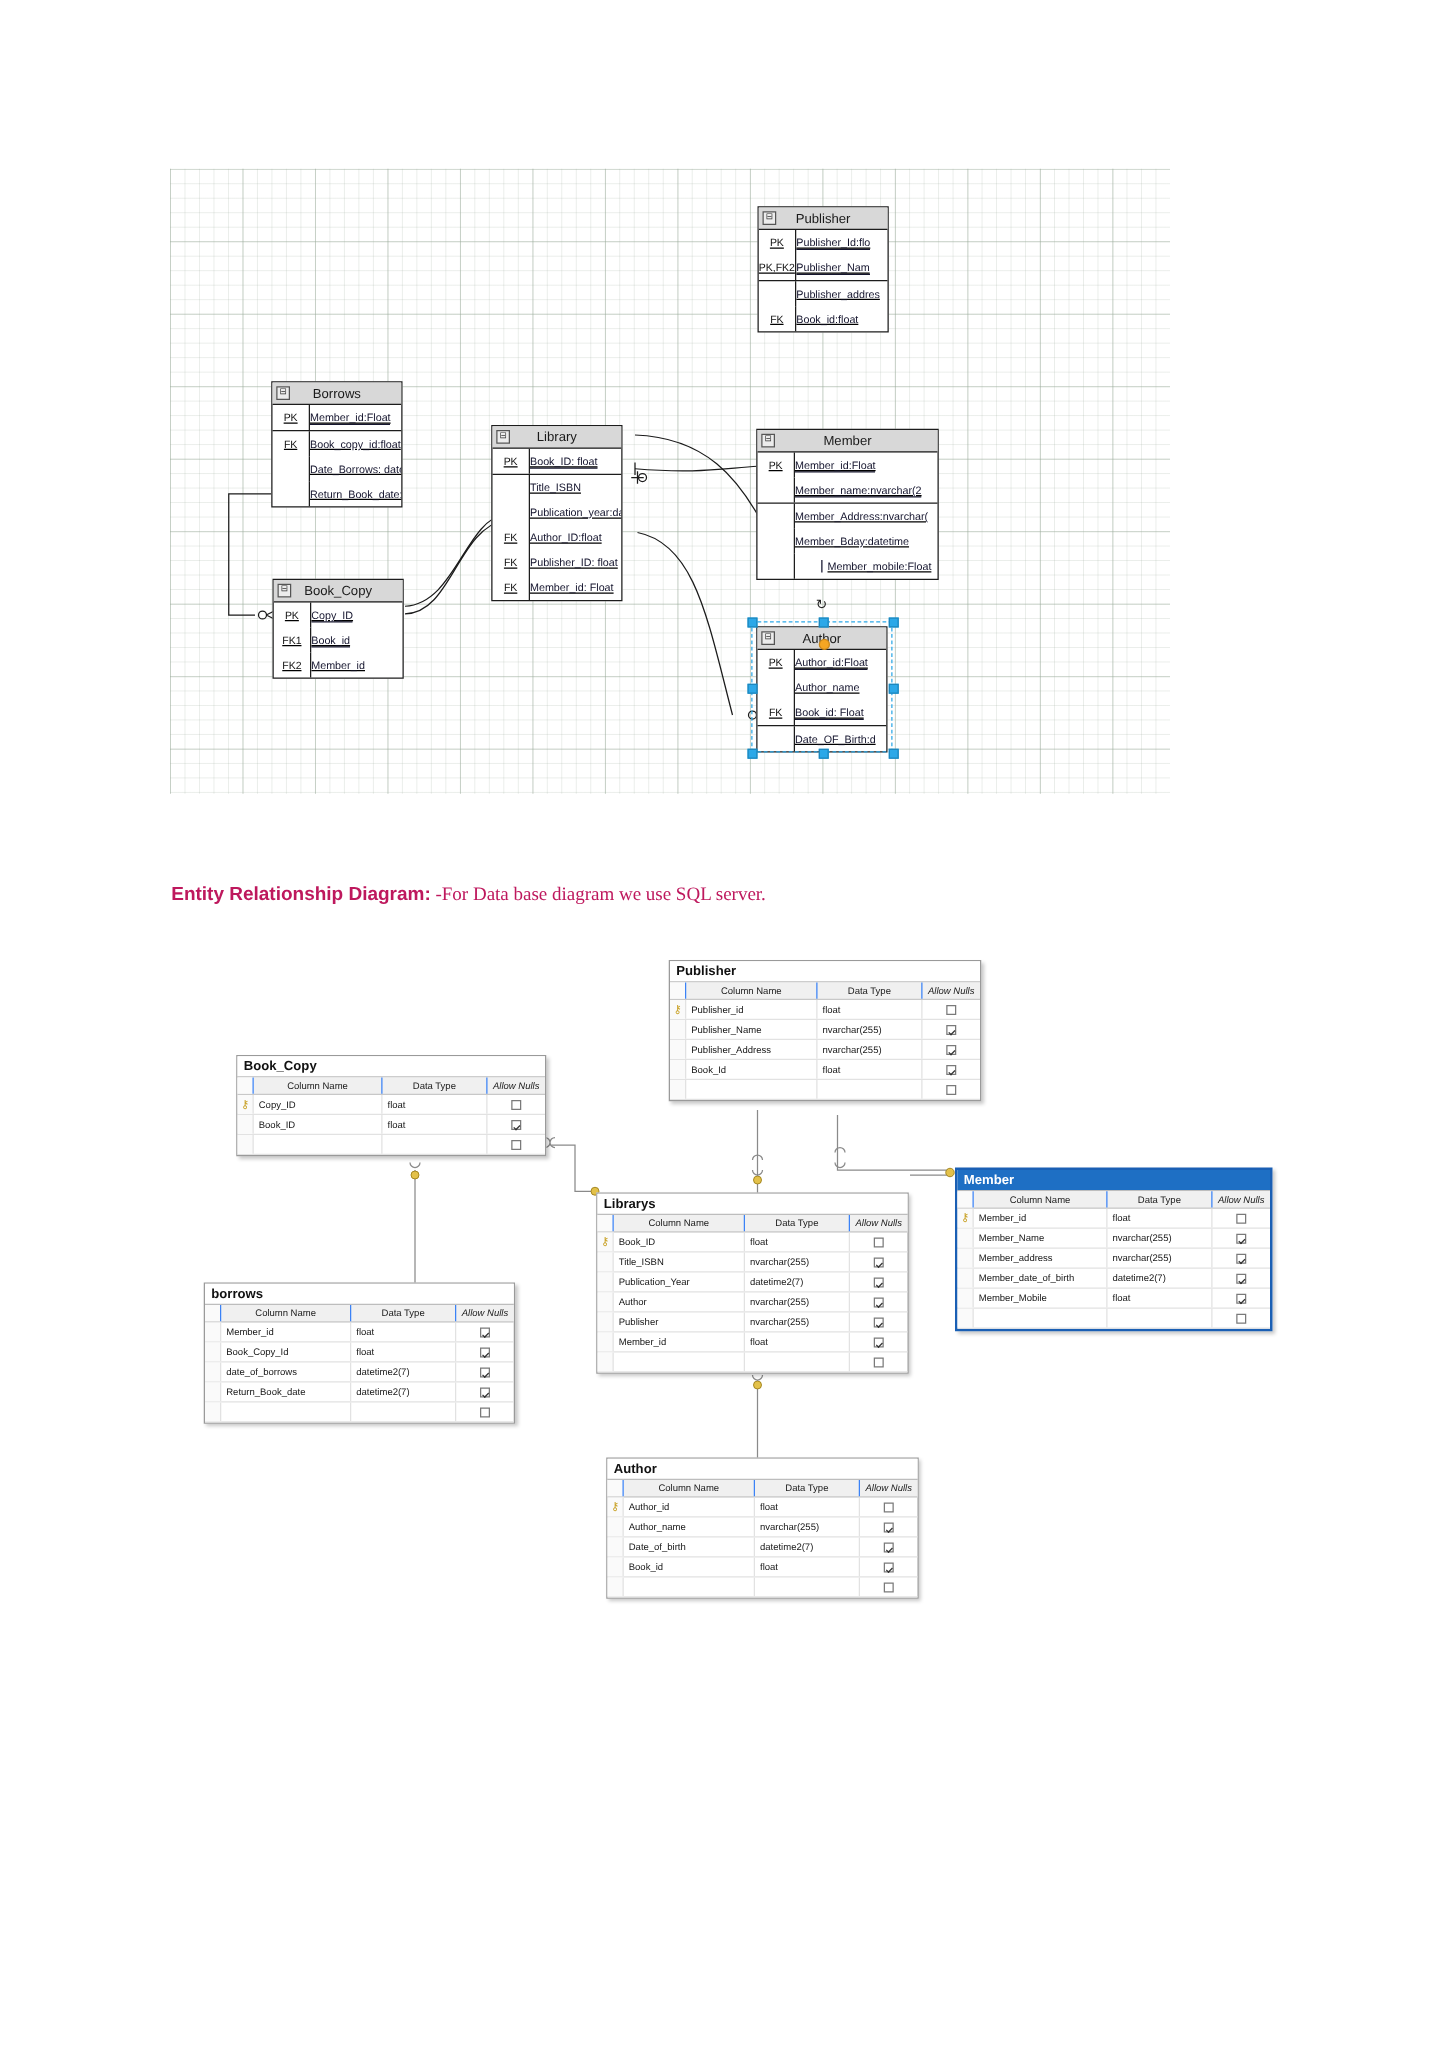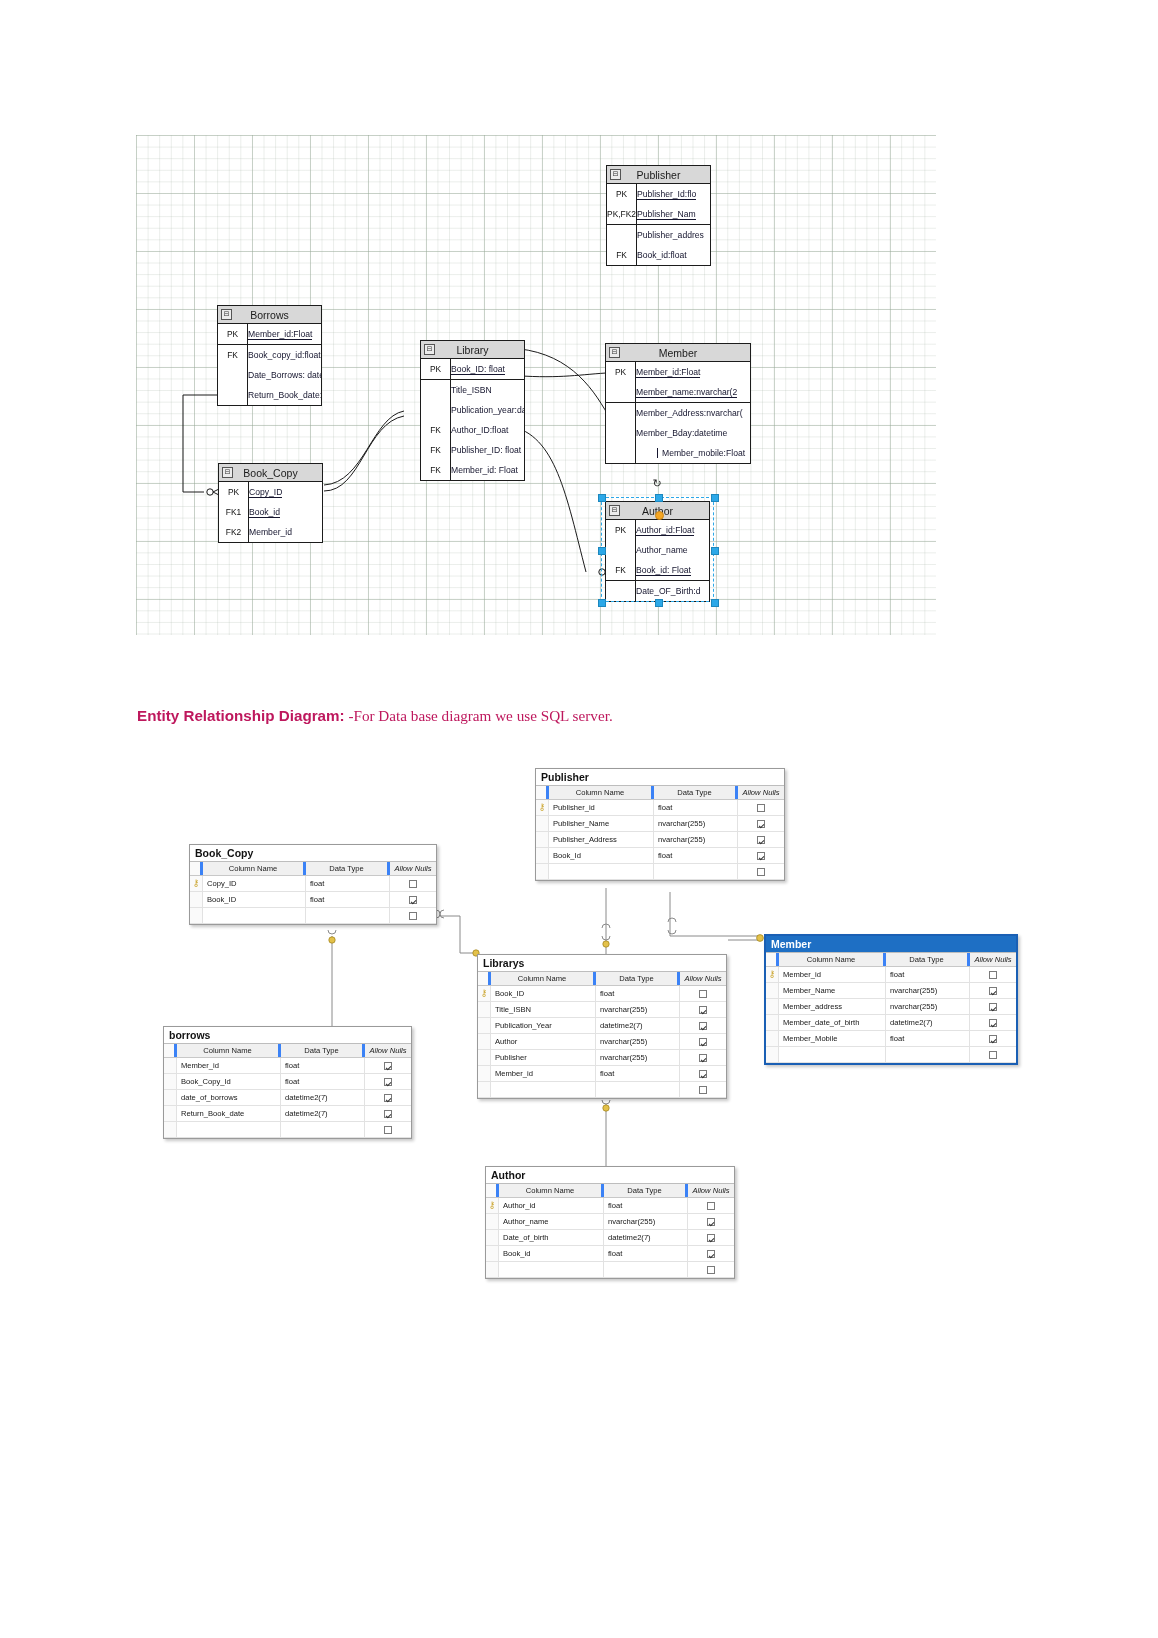--- a/index.html
+++ b/index.html
@@ -14,21 +14,21 @@
         linear-gradient(to right, rgba(140,160,140,.40) 1px, transparent 1px),
         linear-gradient(to bottom, rgba(140,160,140,.40) 1px, transparent 1px);
       background-size:11.6px 11.6px,11.6px 11.6px,58px 58px,58px 58px;}
   #erd-svg{position:absolute;left:0;top:0;width:800px;height:500px;}
 
   .vt{position:absolute;background:#ffffff;border:1px solid #1c1c1c;box-sizing:border-box;z-index:5;}
   .vt-head{height:17px;background:#d8d8d8;border-bottom:1px solid #1c1c1c;position:relative;
       font-size:10.5px;color:#1a1a1a;display:flex;align-items:center;justify-content:center;}
   .vt-exp{position:absolute;left:3px;top:3px;width:9px;height:9px;border:1px solid #555;
       background:#ececec;font-size:7px;line-height:8px;text-align:center;color:#333;}
-  .vt-body{position:relative;}
+  .vt-body{position:relative;text-decoration:underline;}
   .vt-row{display:flex;height:20px;align-items:center;font-size:8.6px;color:#15152e;}
   .vt-key{width:29px;flex:none;text-align:center;font-size:8.4px;color:#111;}
   .vt-fld{flex:1;padding-left:0;border-left:1px solid #1c1c1c;height:20px;line-height:20px;
       overflow:hidden;white-space:nowrap;}
   .vt-fld.u span{border-bottom:1px solid #15152e;}
   .vt-sep{border-top:1px solid #1c1c1c;}
   .vt-indent{padding-left:21px;border-left:1px solid #1c1c1c;}
   .vt-indent span{border-left:1px solid #15152e;padding-left:4px;}
 
   
@@ -49,21 +49,21 @@
 
   .st{position:absolute;background:#ffffff;border:1px solid #9a9a9a;box-sizing:border-box;
       box-shadow:2px 2px 3px rgba(0,0,0,.22);z-index:6;}
   .st-title{height:16px;padding:0 5px;font-size:10.5px;font-weight:bold;color:#111;
       display:flex;align-items:center;background:#ffffff;}
   .st-title.sel{background:#1e6fc4;color:#ffffff;}
   .st.selected{border:2px solid #1a5fb4;}
   .st-grid{border-top:1px solid #bdbdbd;}
   .st-hr{display:flex;height:13px;background:#f0f0f0;border-bottom:1px solid #c8c8c8;}
   .st-hc{font-size:7.6px;color:#1a1a1a;display:flex;align-items:center;justify-content:center;
-      border-right:3px solid #3b82f6;box-sizing:border-box;}
+      border-right:1px solid #3b82f6;box-sizing:border-box;}
   .st-r{display:flex;height:15px;border-bottom:1px solid #e2e2e2;}
   .st-c{font-size:7.6px;color:#161616;display:flex;align-items:center;box-sizing:border-box;
       border-right:1px solid #e2e2e2;padding-left:4px;overflow:hidden;white-space:nowrap;}
   .st-c.ctr{justify-content:center;padding-left:0;}
   .c-gut{width:13px;flex:none;justify-content:center;padding-left:0;background:#fafafa;}
   .c-name{flex:1;}
   .c-type{width:84px;flex:none;text-align:center;}
   .c-null{width:46px;flex:none;border-right:none;font-style:italic;}
   .key{color:#c9a227;font-size:9px;line-height:9px;}
   .cb{width:8px;height:8px;border:1px solid #7a7a7a;background:#fff;display:inline-block;
@@ -143,21 +143,21 @@
         <div class="vt-row">
           <div class="vt-key">FK1</div>
           <div class="vt-fld u"><span>Book_id</span></div>
         </div>
         <div class="vt-row">
           <div class="vt-key">FK2</div>
           <div class="vt-fld"><span>Member_id</span></div>
         </div>
       </div>
     </div>
-    <div class="vt" style="left: 284px; top: 205px; width: 105px;">
+    <div class="vt" style="left: 257px; top: 205px; width: 105px;">
       <div class="vt-head">
         <span class="vt-exp">⊟</span>
         <span>Library</span>
       </div>
       <div class="vt-body">
         <div class="vt-row">
           <div class="vt-key">PK</div>
           <div class="vt-fld u"><span>Book_ID: float</span></div>
         </div>
         <div class="vt-row vt-sep">

